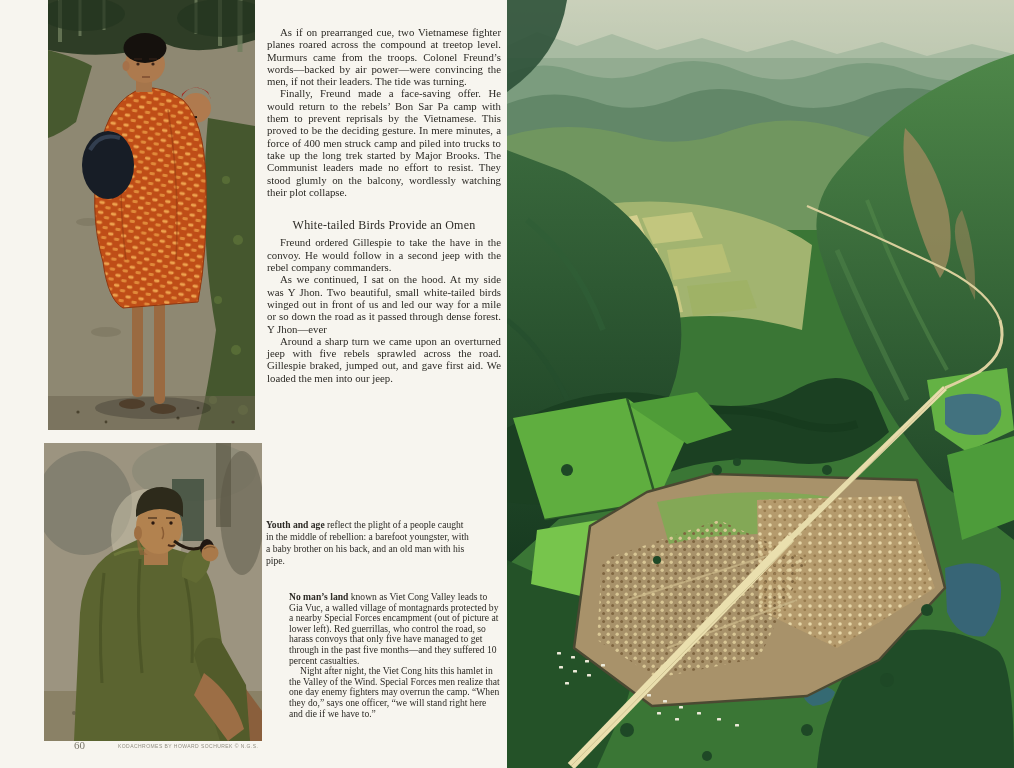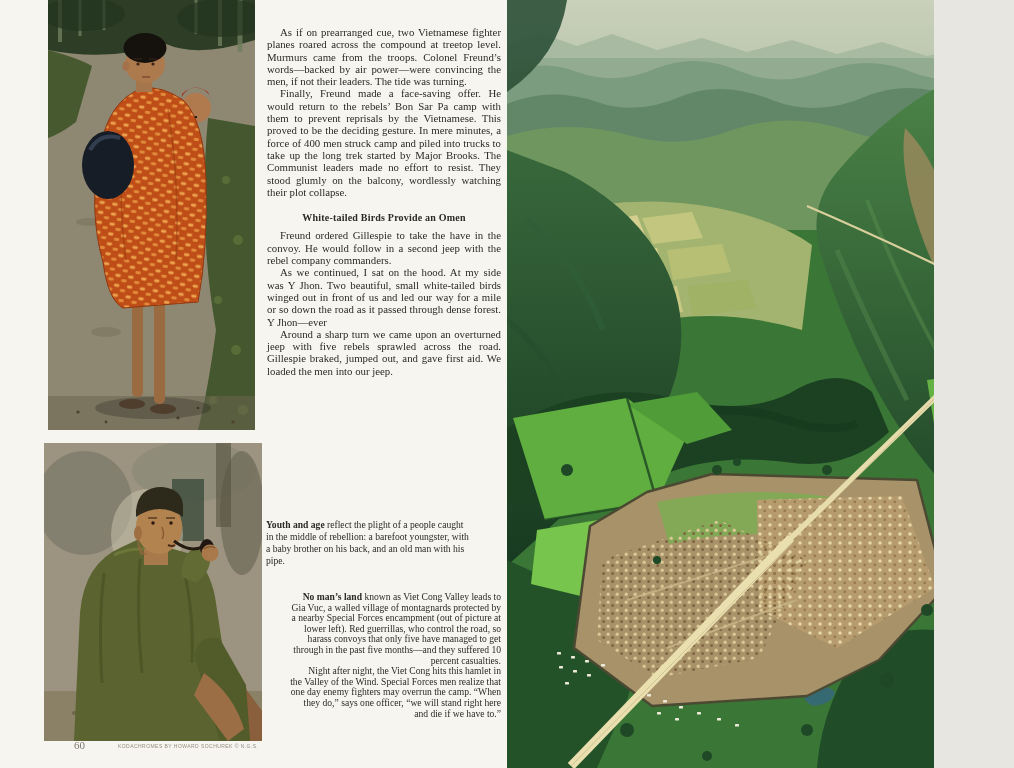--- a/index.html
+++ b/index.html
@@ -1,29 +1,29 @@
 <!DOCTYPE html>
 <html><head>
 <meta charset="utf-8">
 <style>
   html,body{margin:0;padding:0;background:#e8e6e0;}
-  .spread{position:relative;width:934px;height:768px;background:#f7f5ef;overflow:hidden;
+  .spread{position:relative;width:1014px;height:768px;background:#f7f5ef;overflow:hidden;
           font-family:"Liberation Serif", serif;color:#2c2a25;}
   .photo{position:absolute;overflow:hidden;background:#9a9486;}
   .photo svg{display:block;width:100%;height:100%;}
   #photo-boy{left:48px;top:0;width:207px;height:430px;}
   #photo-man{left:44px;top:443px;width:218px;height:298px;}
   #photo-valley{left:507px;top:0;width:507px;height:768px;}
   .column{position:absolute;left:267px;top:26px;width:234px;
           font-size:10.8px;line-height:12.3px;text-align:justify;}
   .column p{margin:0;text-indent:13px;}
-  .column h3{margin:14px 0 5px;font-size:10px;font-weight:bold;text-align:center;letter-spacing:.2px;}
+  .column h3{margin:21px 0 5px;font-size:12px;font-weight:normal;text-align:center;letter-spacing:.2px;}
   .caption{position:absolute;}
   #cap-youth{left:266px;top:519px;width:206px;font-size:9.6px;line-height:12px;}
-  #cap-nml{left:289px;top:592px;width:212px;font-size:9.6px;line-height:10.6px;text-align:right;}
+  #cap-nml{left:289px;top:592px;width:212px;font-size:9.6px;line-height:10.6px;}
   #cap-nml p{margin:0;}
   #cap-nml p + p{text-indent:11px;}
   .lead{font-weight:bold;}
   .page-number{position:absolute;left:46px;top:739px;font-size:11px;color:#7b786c;margin-left:28px;}
   .credit{position:absolute;left:118px;top:743px;font-size:5px;letter-spacing:.45px;
           color:#908d81;white-space:nowrap;font-family:"Liberation Sans",sans-serif;}
 </style>
 </head>
 <body>
 

